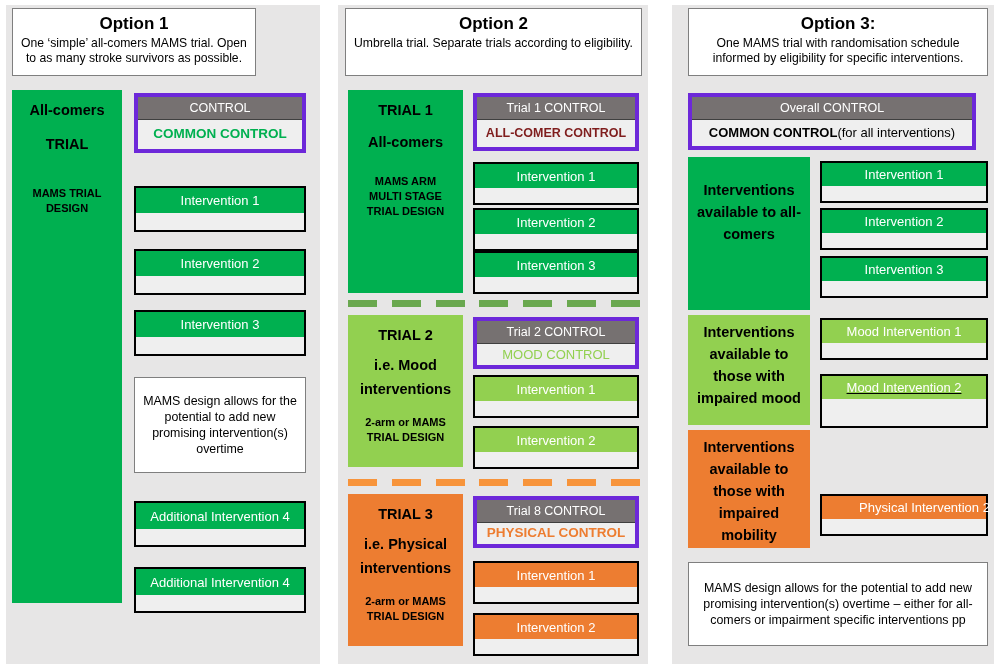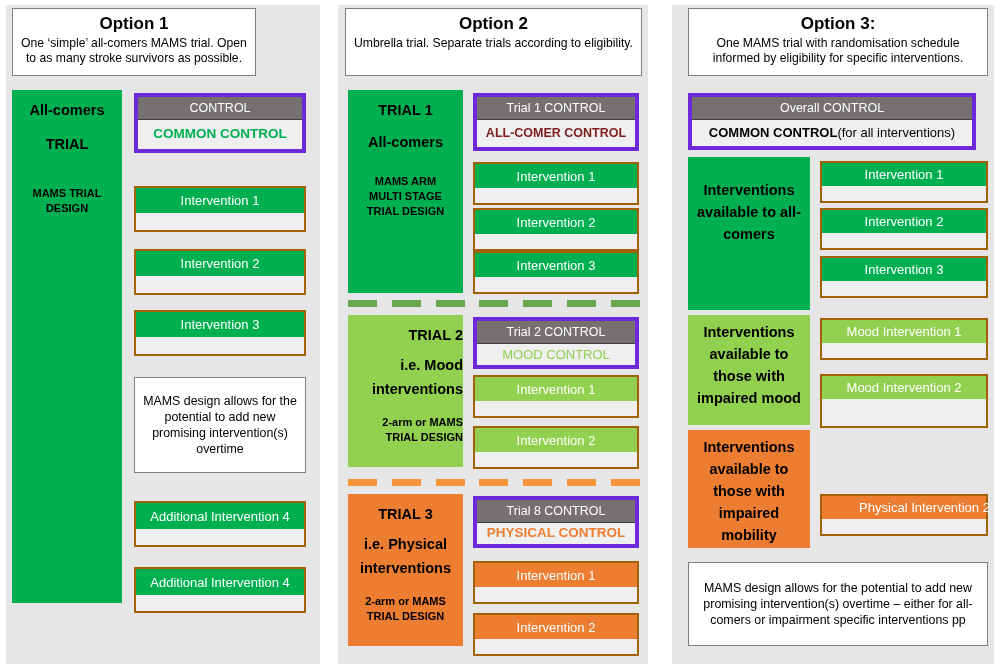--- a/index.html
+++ b/index.html
@@ -96,21 +96,21 @@
     align-items: center;
     justify-content: center;
     height: calc(100% - 24px);
     white-space: nowrap;
   }
   .control-body .sub-normal { font-weight: normal; }
 
   
   .iv {
     position: absolute;
-    border: 2px solid #a16207;
+    border: 2px solid #000000;
     background: #efefef;
   }
   .iv-top {
     color: #ffffff;
     font-size: 13px;
     text-align: center;
     display: flex;
     align-items: center;
     justify-content: center;
     white-space: nowrap;
@@ -228,21 +228,21 @@
   <div class="dash-row" id="dash-green" style="left:348px; top:299px; width:292px; height:8px;">
       <span class="dash-seg" style="background: rgb(106, 168, 79);"></span>
       <span class="dash-seg" style="background: rgb(106, 168, 79);"></span>
       <span class="dash-seg" style="background: rgb(106, 168, 79);"></span>
       <span class="dash-seg" style="background: rgb(106, 168, 79);"></span>
       <span class="dash-seg" style="background: rgb(106, 168, 79);"></span>
       <span class="dash-seg" style="background: rgb(106, 168, 79);"></span>
       <span class="dash-seg" style="background: rgb(106, 168, 79);"></span>
     </div>
 
-  <div class="group-block" id="o2-g2" style="left:348px; top:315px; width:115px; height:152px; background:#92d050;text-align:right;">
+  <div class="group-block" id="o2-g2" style="left:348px; top:315px; width:115px; height:152px; background:#92d050;">
     <span class="gb-line gb-strong">TRIAL 2</span>
     <span class="gb-line gb-strong" style="margin-top:6px;">i.e. Mood</span>
     <span class="gb-line gb-strong">interventions</span>
     <span class="gb-line gb-small" style="margin-top:14px;">2-arm or MAMS</span>
     <span class="gb-line gb-small">TRIAL DESIGN</span>
   </div>
 
   <div class="control-box" style="left:473px; top:317px; width:166px; height:52px;">
     <div class="control-head">Trial 2 CONTROL</div>
     <div class="control-body" style="color:#92d050; font-size:13px; font-weight:normal;">MOOD CONTROL</div>
@@ -313,21 +313,21 @@
     <div class="iv-bot" style="height:15px;"></div>
   </div>
 
   <div class="group-block" id="o3-g2" style="left:688px; top:315px; width:122px; height:110px; background:#92d050; padding-top:6px;">
     <span class="gb-line" style="font-size:14.5px; font-weight:bold; line-height:22px; padding:0 4px;">Interventions available to those with impaired mood</span>
   </div>
   <div class="iv" style="left:820px; top:318px; width:168px; height:42px;">
     <div class="iv-top" style="height:23px; background:#92d050;">Mood Intervention 1</div>
     <div class="iv-bot" style="height:15px;"></div>
   </div>
-  <div class="iv" style="left:820px; top:374px; width:168px; height:54px;">
+  <div class="iv" style="left:820px; top:374px; width:168px; height:54px;text-decoration:underline;">
     <div class="iv-top" style="height:23px; background:#92d050;">Mood Intervention 2</div>
     <div class="iv-bot" style="height:15px;"></div>
   </div>
 
   <div class="group-block" id="o3-g3" style="left:688px; top:430px; width:122px; height:118px; background:#ed7d31; padding-top:6px;">
     <span class="gb-line" style="font-size:14.5px; font-weight:bold; line-height:22px; padding:0 4px;">Interventions available to those with impaired mobility</span>
   </div>
   <div class="iv" style="left:820px; top:494px; width:168px; height:42px;">
     <div class="iv-top" style="height:23px; background:#ed7d31;padding-left:41px;">Physical Intervention 2</div>
     <div class="iv-bot" style="height:15px;"></div>

